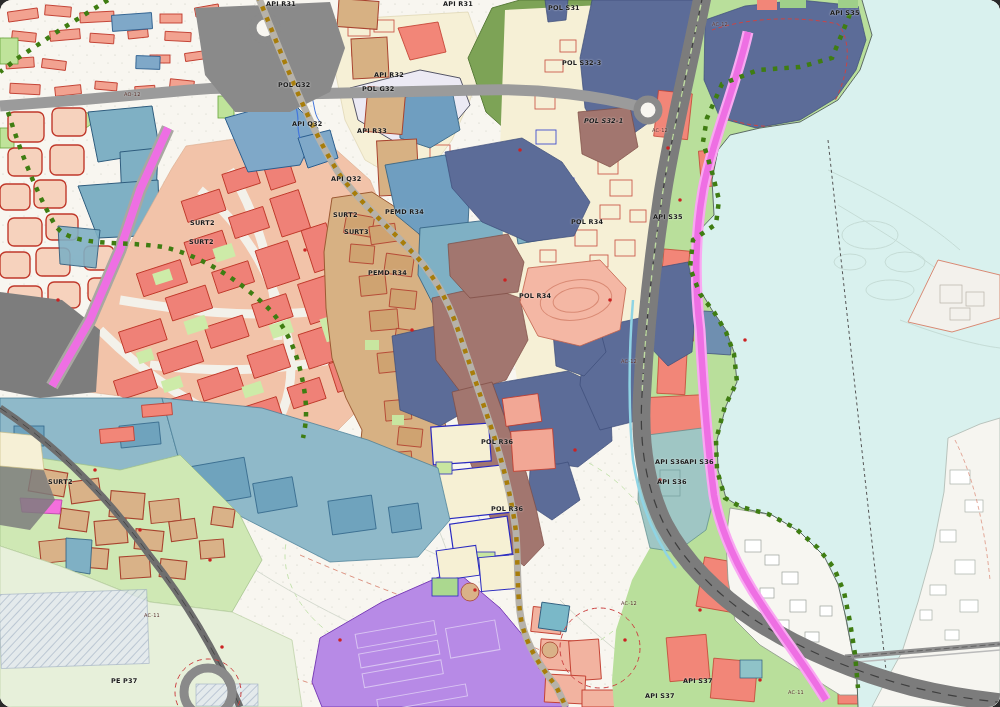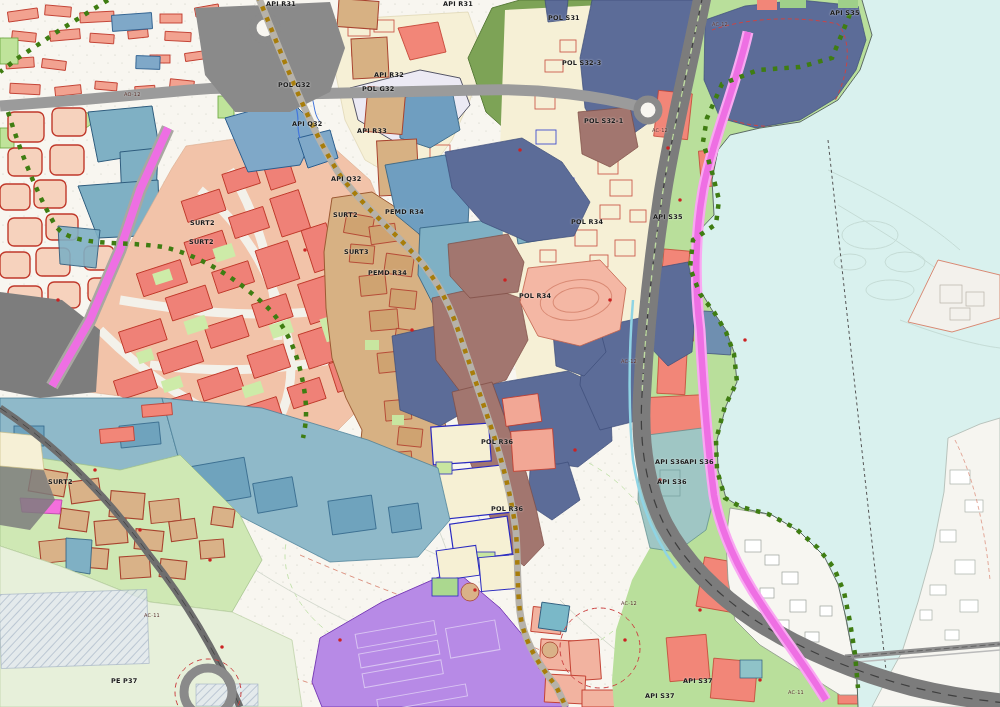--- a/index.html
+++ b/index.html
@@ -1,17 +1,17 @@
 <!DOCTYPE html>
 <html><head>
 <meta charset="utf-8">
 <style>
   html,body{margin:0;padding:0;background:#2a2a2a;}
   .stage{position:relative;width:1000px;height:707px;overflow:hidden;background:#f8f6f0;
-         font-family:"DejaVu Sans",sans-serif;}
+         font-family:"DejaVu Sans",sans-serif;border-radius:12px;}
   .stage svg{position:absolute;left:0;top:0;}
   .labels{position:absolute;left:0;top:0;width:100%;height:100%;pointer-events:none;}
   .lbl{position:absolute;font:bold 6.5px "DejaVu Sans",sans-serif;color:#1b1b1b;
        white-space:nowrap;letter-spacing:.2px;text-shadow:0 0 2px rgba(255,255,255,.85);}
   .lbl.road{font-weight:normal;font-size:5px;color:#57302a;}
 </style>
 </head>
 <body>
 
 <div class="stage">
@@ -528,34 +528,34 @@
         <circle cx="412" cy="330" r="1.8"></circle>
         <circle cx="505" cy="280" r="1.8"></circle>
     <circle cx="222" cy="647" r="1.8"></circle>
         <circle cx="668" cy="148" r="1.8"></circle>
   </g>
 </svg>
 
 <div class="labels">
       <span class="lbl zone" style="left: 266px; top: 0px;">API R31</span>
       <span class="lbl zone" style="left: 443px; top: 0px;">API R31</span>
-      <span class="lbl zone" style="left: 548px; top: 14px;">POL S31</span>
+      <span class="lbl zone" style="left: 548px; top: 4px;">POL S31</span>
       <span class="lbl zone" style="left: 830px; top: 9px;">API S35</span>
       <span class="lbl zone" style="left: 374px; top: 55px; margin-top: 16px;">API R32</span>
       <span class="lbl zone" style="left: 278px; top: 81px;">POL G32</span>
       <span class="lbl zone" style="left: 362px; top: 85px;">POL G32</span>
       <span class="lbl zone" style="left: 562px; top: 59px; text-align: center;">POL S32-3</span>
       <span class="lbl zone" style="left: 292px; top: 120px;">API Q32</span>
       <span class="lbl zone" style="left: 357px; top: 127px;">API R33</span>
-      <span class="lbl zone" style="left: 584px; top: 117px;">POL S32-1</span>
+      <span class="lbl zone" style="left: 584px; top: 117px; font-style: italic;">POL S32-1</span>
       <span class="lbl zone" style="left: 331px; top: 175px;">API Q32</span>
       <span class="lbl zone" style="left: 190px; top: 219px;">SURT2</span>
       <span class="lbl zone" style="left: 189px; top: 238px;">SURT2</span>
       <span class="lbl zone" style="left: 333px; top: 211px;">SURT2</span>
-      <span class="lbl zone" style="left: 344px; top: 248px;">SURT3</span>
+      <span class="lbl zone" style="left: 344px; top: 228px;">SURT3</span>
       <span class="lbl zone" style="left: 385px; top: 208px;">PEMD R34</span>
       <span class="lbl zone" style="left: 368px; top: 269px;">PEMD R34</span>
       <span class="lbl zone" style="left: 571px; top: 218px;">POL R34</span>
       <span class="lbl zone" style="left: 653px; top: 213px;">API S35</span>
       <span class="lbl zone" style="left: 519px; top: 292px;">POL R34</span>
       <span class="lbl zone" style="left: 481px; top: 438px;">POL R36</span>
       <span class="lbl zone" style="left: 655px; top: 458px;">API S36</span>
       <span class="lbl zone" style="left: 684px; top: 458px;">API S36</span>
       <span class="lbl zone" style="left: 657px; top: 478px;">API S36</span>
       <span class="lbl zone" style="left: 491px; top: 505px;">POL R36</span>

